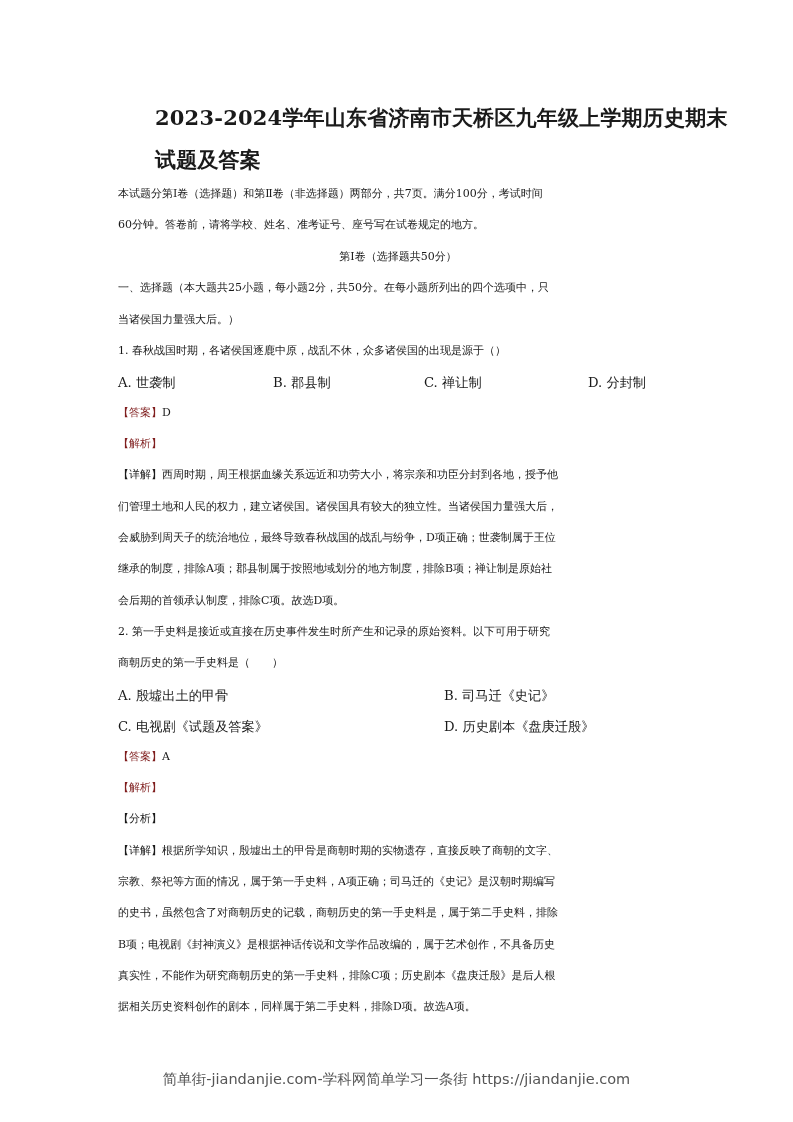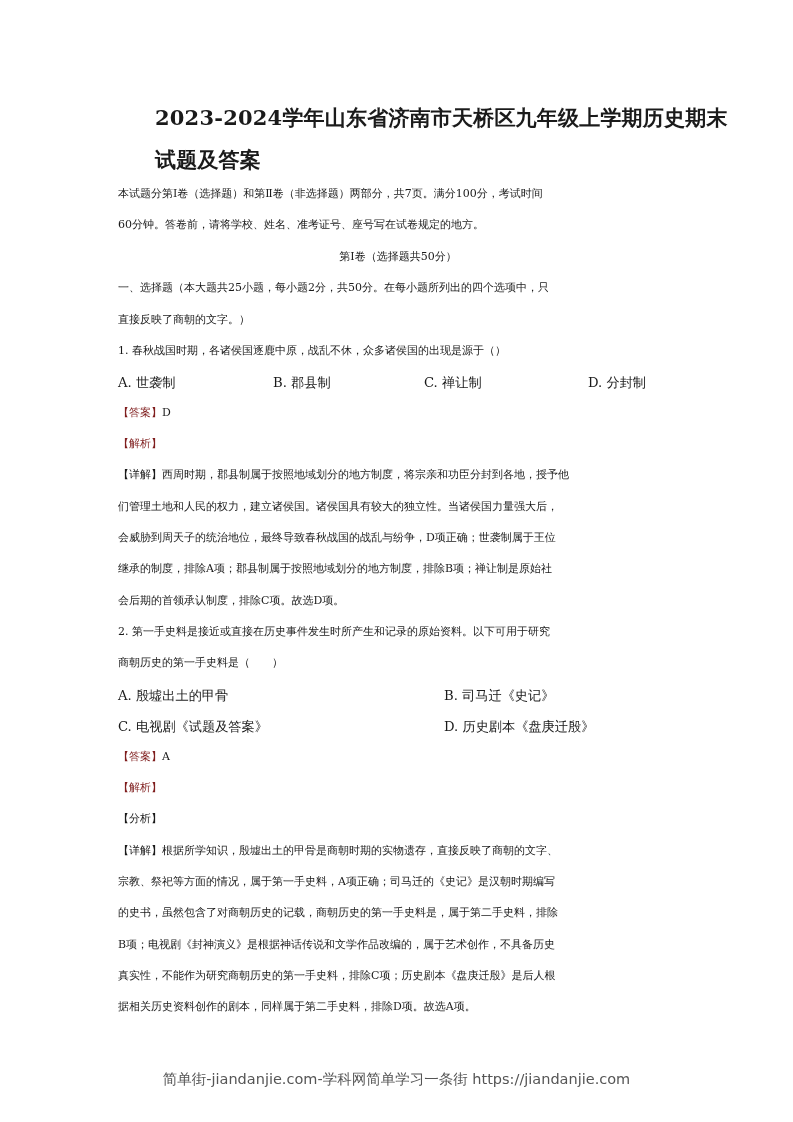--- a/index.html
+++ b/index.html
@@ -19,34 +19,34 @@
 
 <div class="page">
   <div class="title" style="top:104px">2023-2024学年山东省济南市天桥区九年级上学期历史期末</div>
   <div class="title" style="top:146px">试题及答案</div>
 
   <div class="line" style="top:186px">本试题分第Ⅰ卷（选择题）和第Ⅱ卷（非选择题）两部分，共7页。满分100分，考试时间</div>
   <div class="line" style="top:217px">60分钟。答卷前，请将学校、姓名、准考证号、座号写在试卷规定的地方。</div>
   <div class="line center" style="top:249px">第Ⅰ卷（选择题共50分）</div>
 
   <div class="line" style="top:280px">一、选择题（本大题共25小题，每小题2分，共50分。在每小题所列出的四个选项中，只</div>
-  <div class="line" style="top:312px">直接反映了商朝的文字。）</div>
+  <div class="line" style="top:312px">当诸侯国力量强大后。）</div>
 
   <div class="line" style="top:343px">1. 春秋战国时期，各诸侯国逐鹿中原，战乱不休，众多诸侯国的出现是源于（）</div>
   <div class="opt" style="top:374px;left:0">A. 世袭制</div>
   <div class="opt" style="top:374px;left:155px">B. 郡县制</div>
   <div class="opt" style="top:374px;left:306px">C. 禅让制</div>
   <div class="opt" style="top:374px;left:470px">D. 分封制</div>
 
   <div class="line" style="top:405px">
     <span class="tag-blue">【答案】</span><span>D</span>
   </div>
   <div class="line tag-blue" style="top:436px">【解析】</div>
 
-  <div class="line" style="top:467px">【详解】西周时期，郡县制属于按照地域划分的地方制度，将宗亲和功臣分封到各地，授予他</div>
+  <div class="line" style="top:467px">【详解】西周时期，周王根据血缘关系远近和功劳大小，将宗亲和功臣分封到各地，授予他</div>
   <div class="line" style="top:499px">们管理土地和人民的权力，建立诸侯国。诸侯国具有较大的独立性。当诸侯国力量强大后，</div>
   <div class="line" style="top:530px">会威胁到周天子的统治地位，最终导致春秋战国的战乱与纷争，D项正确；世袭制属于王位</div>
   <div class="line" style="top:561px">继承的制度，排除A项；郡县制属于按照地域划分的地方制度，排除B项；禅让制是原始社</div>
   <div class="line" style="top:593px">会后期的首领承认制度，排除C项。故选D项。</div>
 
   <div class="line" style="top:624px">2. 第一手史料是接近或直接在历史事件发生时所产生和记录的原始资料。以下可用于研究</div>
   <div class="line" style="top:655px">商朝历史的第一手史料是（　　）</div>
   <div class="opt" style="top:687px;left:0">A. 殷墟出土的甲骨</div>
   <div class="opt" style="top:687px;left:326px">B. 司马迁《史记》</div>
   <div class="opt" style="top:718px;left:0">C. 电视剧《试题及答案》</div>

